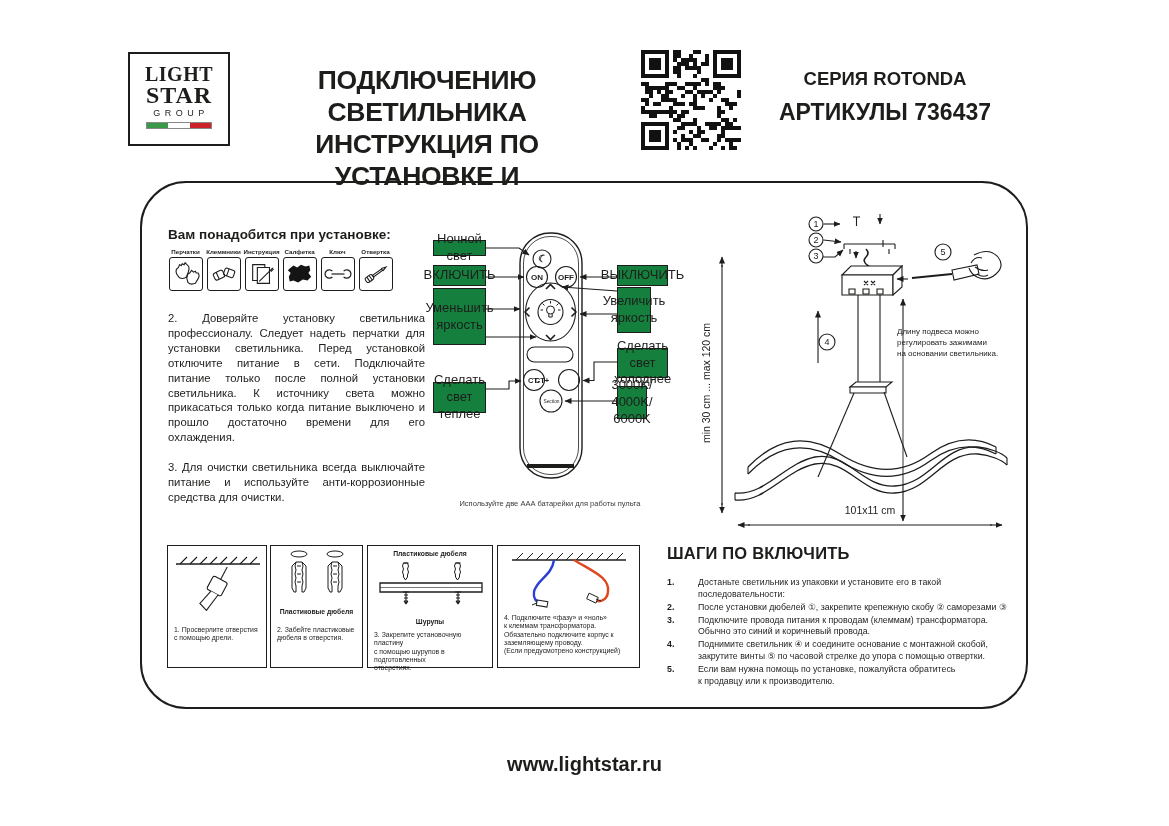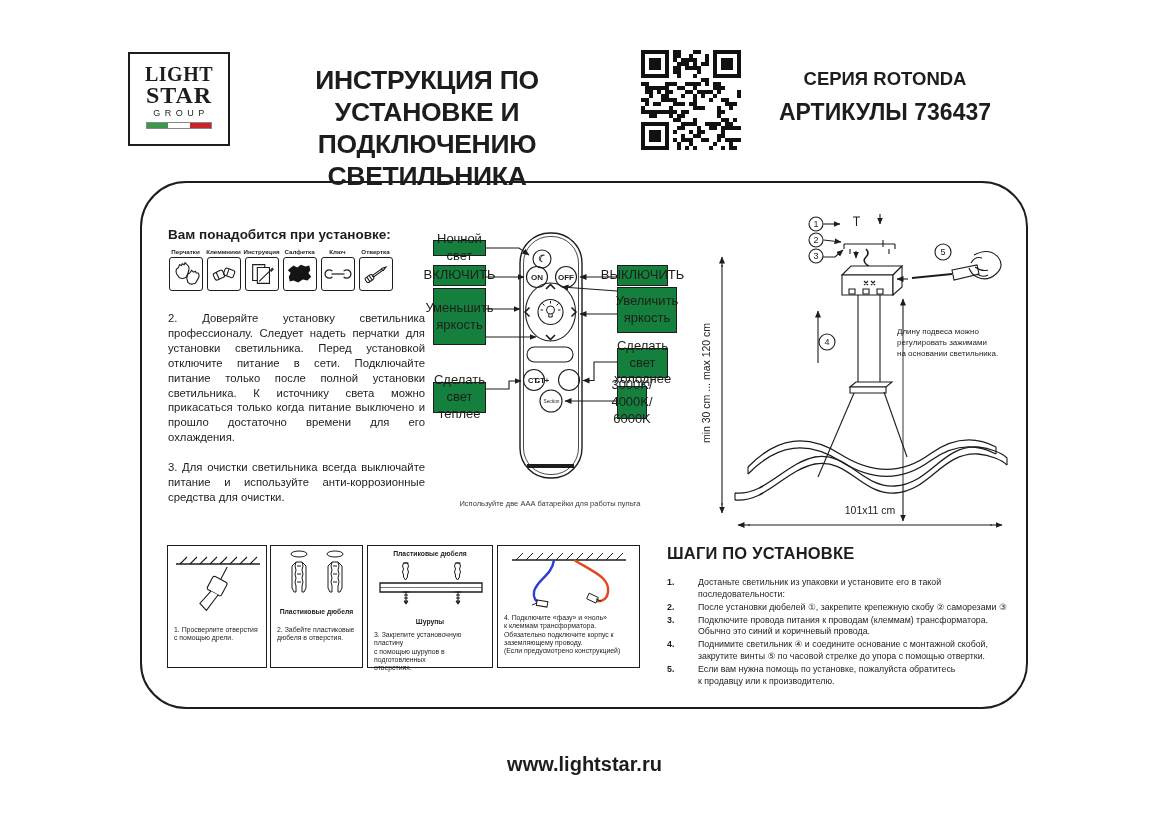--- a/index.html
+++ b/index.html
@@ -67,22 +67,22 @@
   <div class="l2">STAR</div>
   <div class="l3">GROUP</div>
   <div class="flag">
       <i style="background:#3a9948"></i>
       <i style="background:#fff"></i>
       <i style="background:#cc2229"></i>
     </div>
 </div>
 
 <div class="abs title-block">
+  <div>ПОДКЛЮЧЕНИЮ СВЕТИЛЬНИКА</div>
   <div>ИНСТРУКЦИЯ ПО УСТАНОВКЕ И</div>
-  <div>ПОДКЛЮЧЕНИЮ СВЕТИЛЬНИКА</div>
 </div>
 
 <svg class="abs qr" id="qr-svg" viewBox="0 0 100 100">
     <rect x="32" y="0" width="4" height="4" fill="#111"></rect>
     <rect x="36" y="0" width="4" height="4" fill="#111"></rect>
     <rect x="52" y="0" width="4" height="4" fill="#111"></rect>
     <rect x="56" y="0" width="4" height="4" fill="#111"></rect>
     <rect x="32" y="4" width="4" height="4" fill="#111"></rect>
     <rect x="36" y="4" width="4" height="4" fill="#111"></rect>
     <rect x="48" y="4" width="4" height="4" fill="#111"></rect>
@@ -414,21 +414,21 @@
 </svg>
 
 <div class="abs rlbl" style="left:433px;top:240px;width:53px;height:16px">Ночной свет</div>
 <div class="abs rlbl" style="left:433px;top:265px;width:53px;height:21px">ВКЛЮЧИТЬ</div>
 <div class="abs rlbl pre" style="left:433px;top:288px;width:53px;height:57px">Уменьшить
 яркость</div>
 <div class="abs rlbl pre" style="left:433px;top:382px;width:53px;height:31px">Сделать
 свет
 теплее</div>
 <div class="abs rlbl" style="left:617px;top:265px;width:51px;height:21px">ВЫКЛЮЧИТЬ</div>
-<div class="abs rlbl pre" style="left:617px;top:287px;width:60px;height:46px">Увеличить
+<div class="abs rlbl pre" style="left:617px;top:287px;width:34px;height:46px">Увеличить
 яркость</div>
 <div class="abs rlbl pre" style="left:617px;top:348px;width:51px;height:30px">Сделать
 свет
 холоднее</div>
 <div class="abs rlbl pre" style="left:617px;top:386px;width:30px;height:33px">3000K/
 4000K/
 6000K</div>
 
 <div class="abs btxt" style="left:535px;top:251px;width:15px;height:15px;font-size:10px;transform:rotate(18deg)">☾</div>
 <div class="abs btxt" style="left:526px;top:270px;width:22px;height:14px;font-size:8px">ON</div>
@@ -603,21 +603,21 @@
         </g>
     </g>
   </svg>
   <div class="icap pre" style="top:68px">4. Подключите «фазу» и «ноль»
 к клеммам трансформатора.
 Обязательно подключите корпус к
 заземляющему проводу.
 (Если предусмотрено конструкцией)</div>
 </div>
 
-<div class="abs steps-title">ШАГИ ПО УСТАНОВКЕ</div>
+<div class="abs steps-title">ШАГИ ПО ВКЛЮЧИТЬ</div>
 <div class="abs steps">
   <div class="srow">
     <div class="num">1.</div>
     <div class="txt pre">Достаньте светильник из упаковки и установите его в такой последовательности:</div>
   </div>
   <div class="srow">
     <div class="num">2.</div>
     <div class="txt pre">После установки дюбелей ①, закрепите крепежную скобу ② саморезами ③</div>
   </div>
   <div class="srow">

